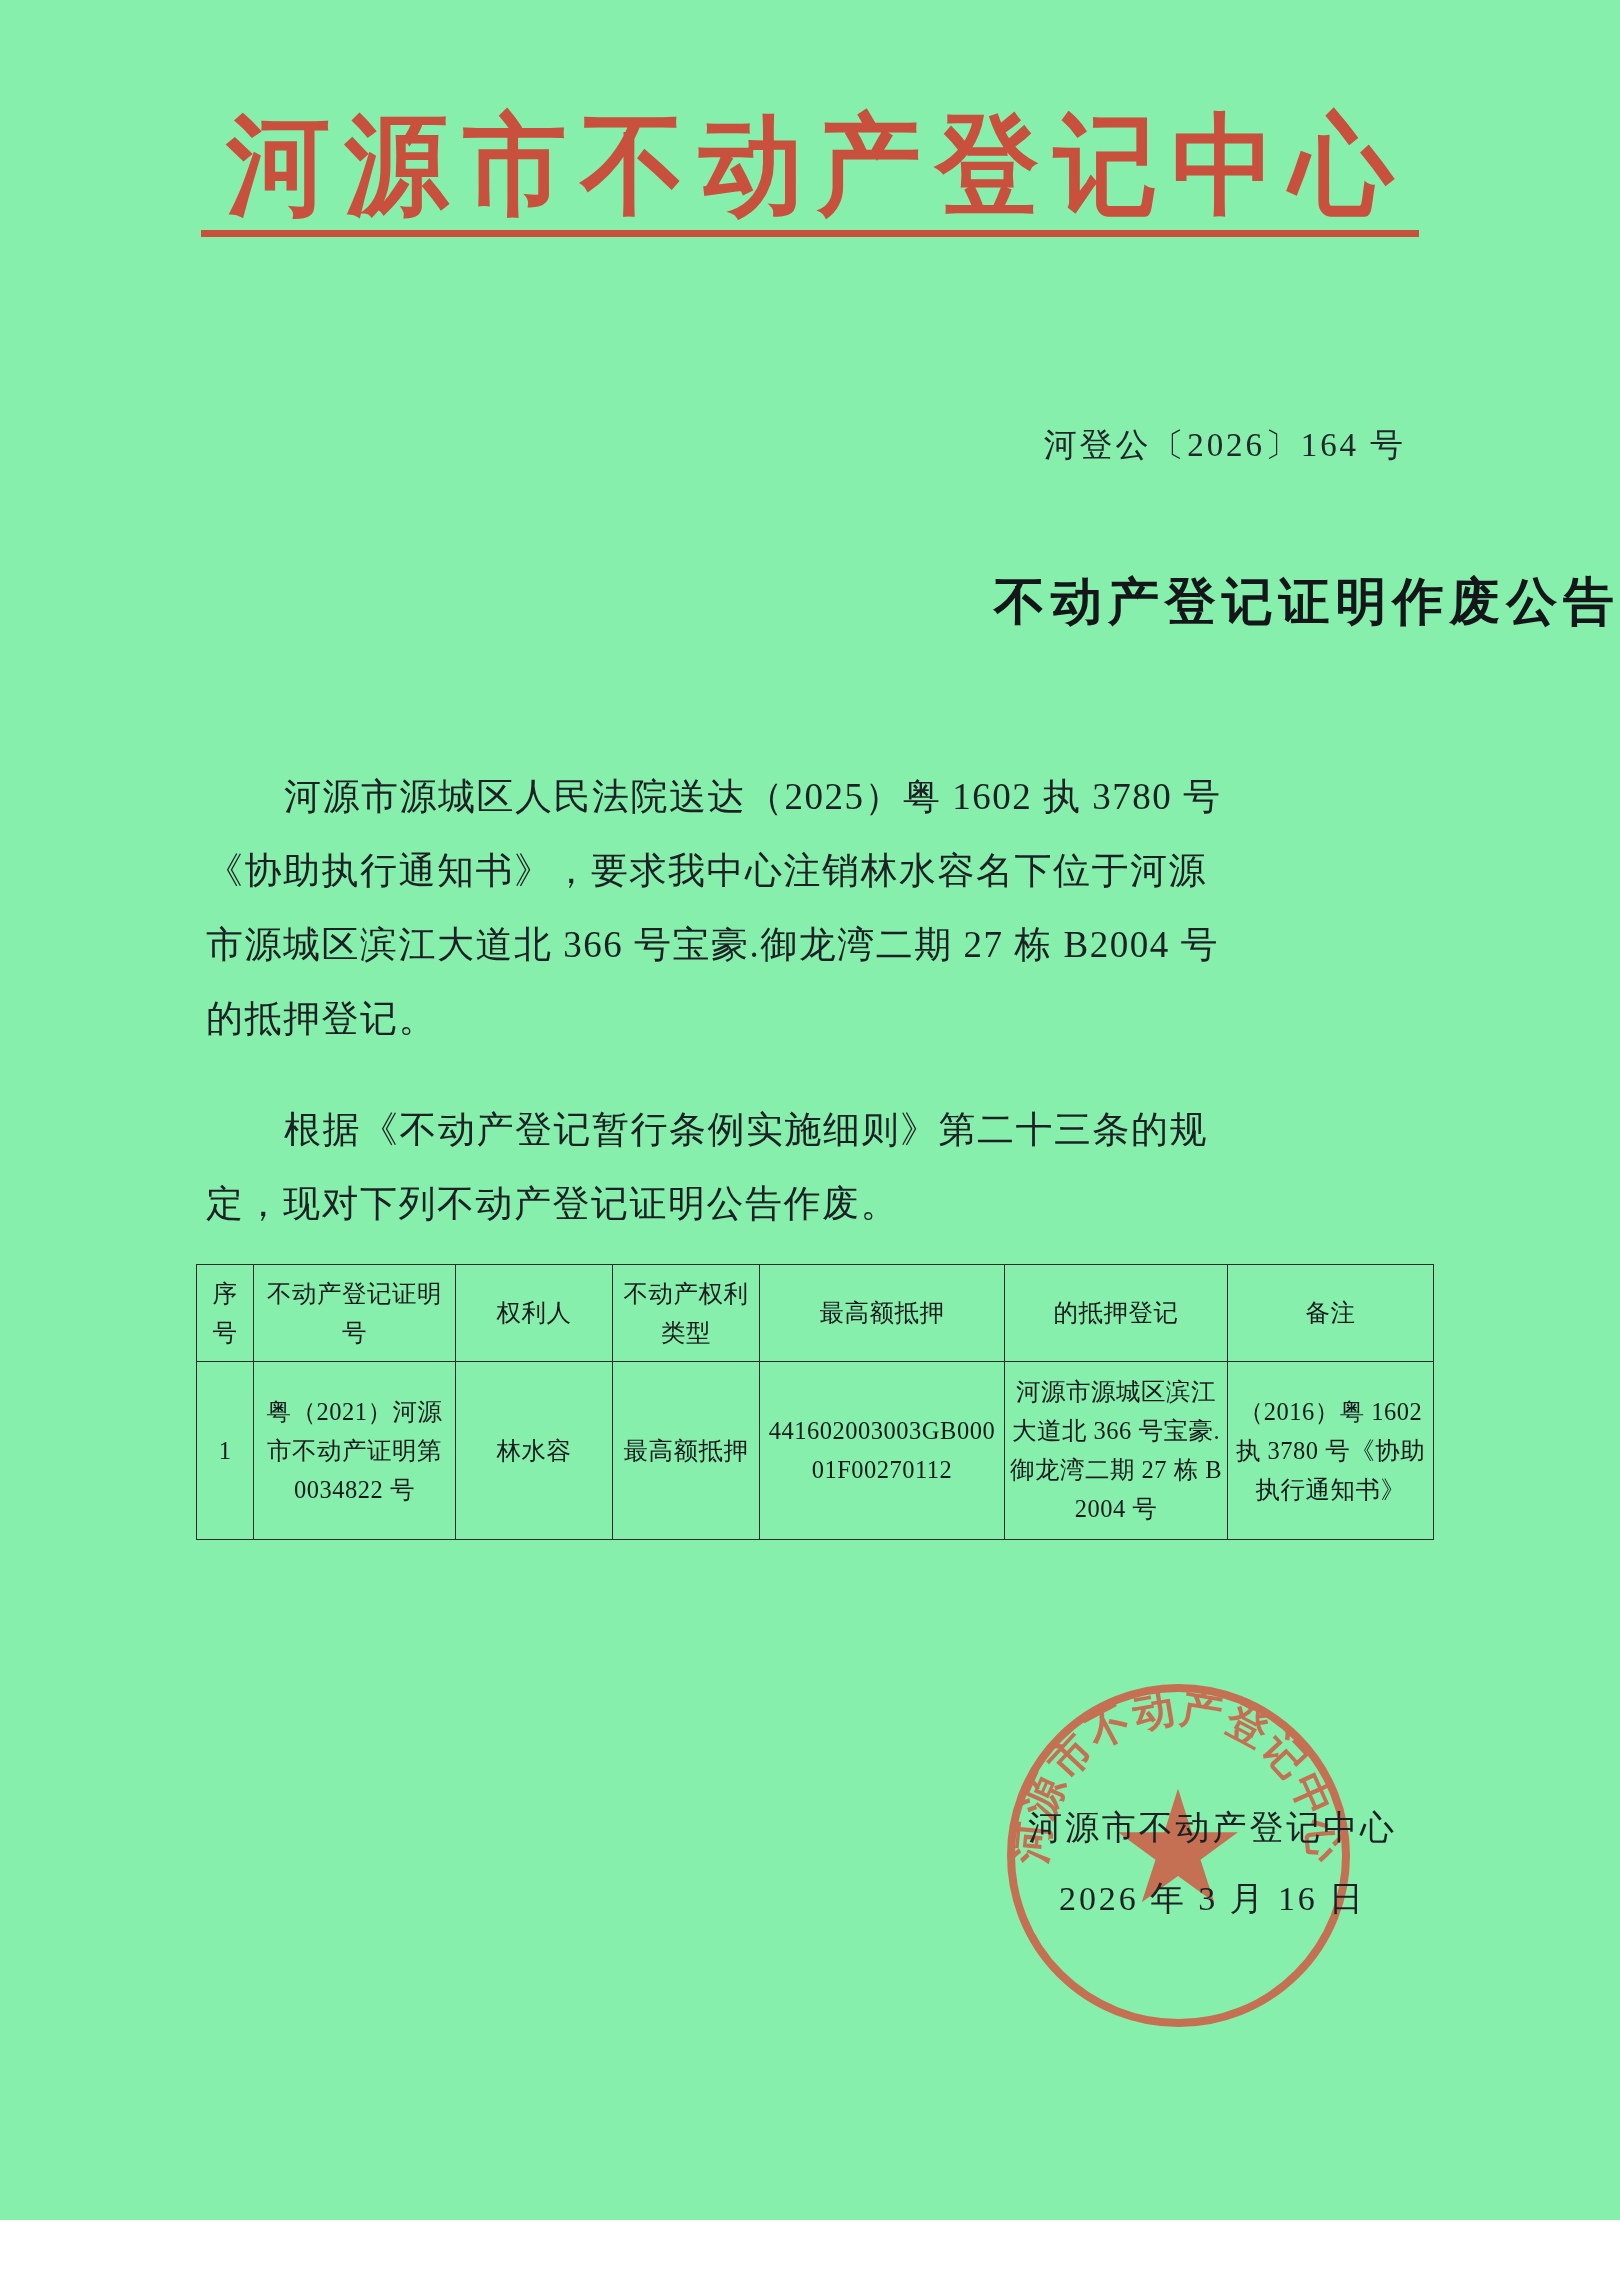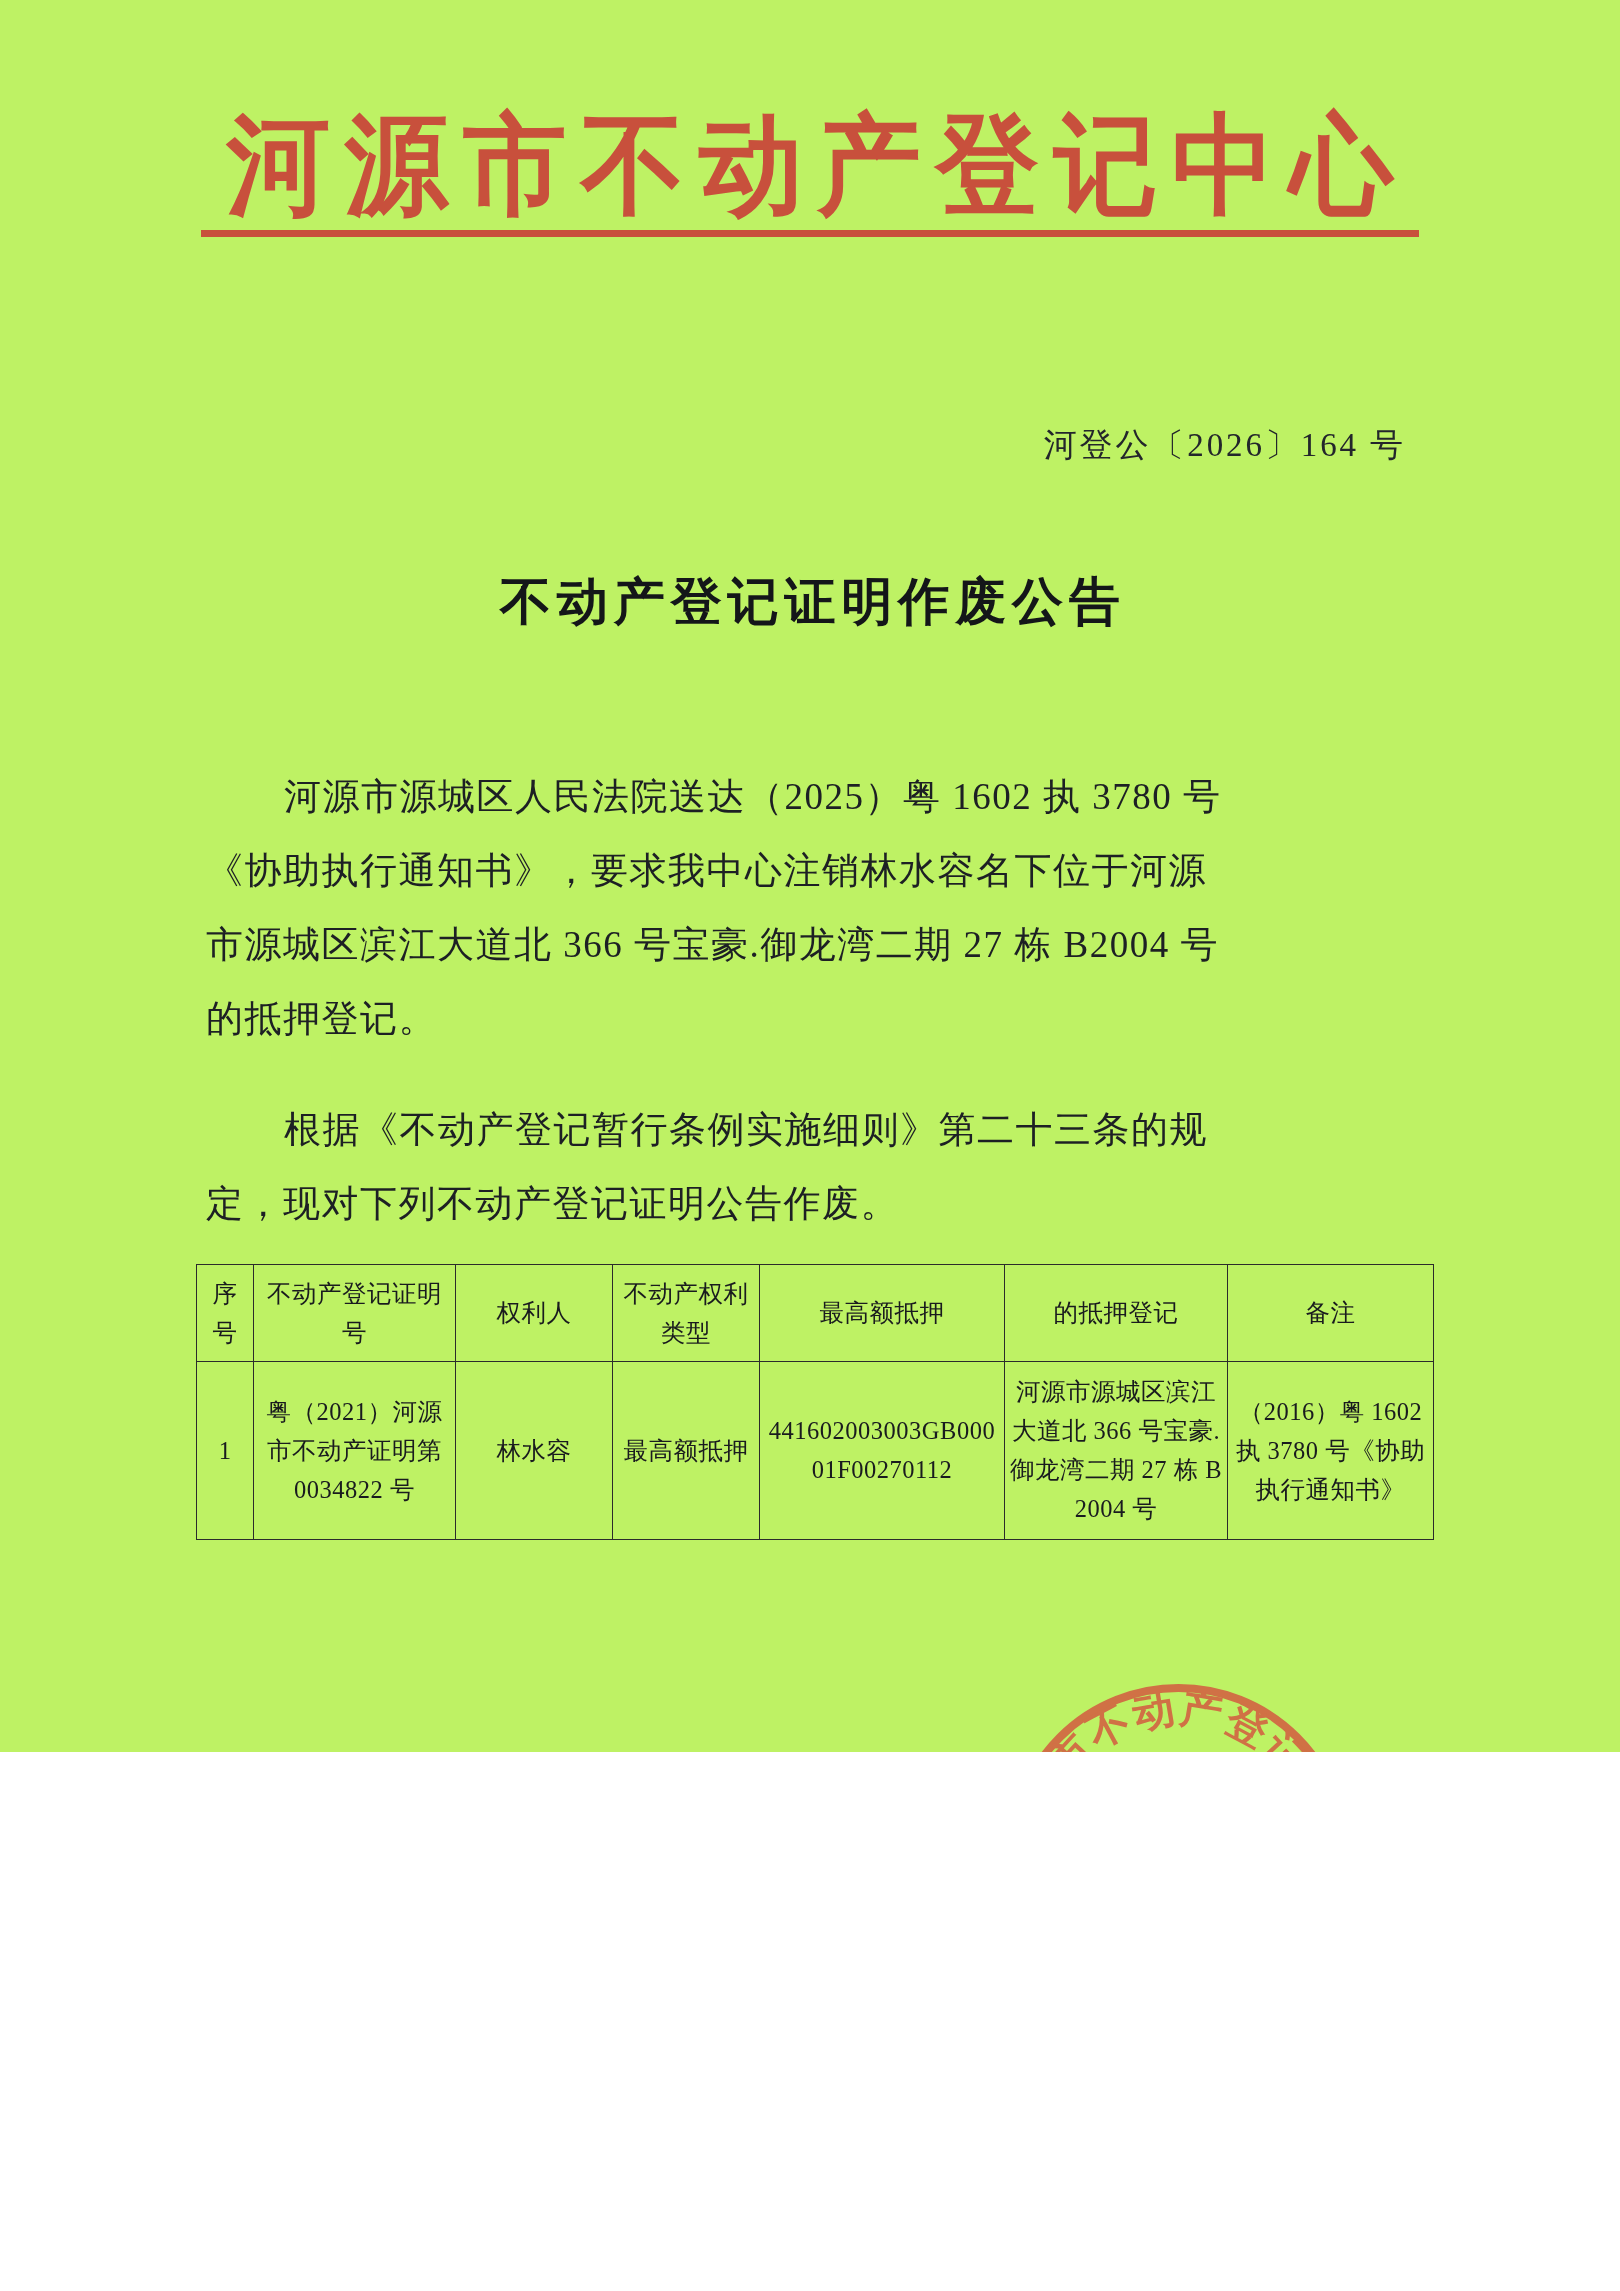--- a/index.html
+++ b/index.html
@@ -7,23 +7,23 @@
     padding: 0;
     background: #ffffff;
   }
   body {
     font-family: "Liberation Serif", "DejaVu Serif", serif;
     color: #1a1a1a;
   }
   .page {
     position: relative;
     width: 1620px;
-    height: 1752px;
+    height: 2220px;
     margin: 0 auto;
-    background: #bef264;
+    background: #86efac;
     overflow: hidden;
   }
 
   
   .masthead {
     position: absolute;
     left: 0;
     right: 0;
     top: 106px;
     text-align: center;
@@ -59,21 +59,21 @@
     white-space: nowrap;
     text-align: center;
   }
 
   
   .doc-title {
     position: absolute;
     left: 0;
     right: 0;
     top: 568px;
-    text-align: center;
+    text-align: right;
     font-family: Liberation Mono, monospace;
     font-weight: 700;
     font-size: 51px;
     letter-spacing: 5.9px;
     color: #141619;
     text-indent: 5.9px;
   }
 
   
   .body-block {

